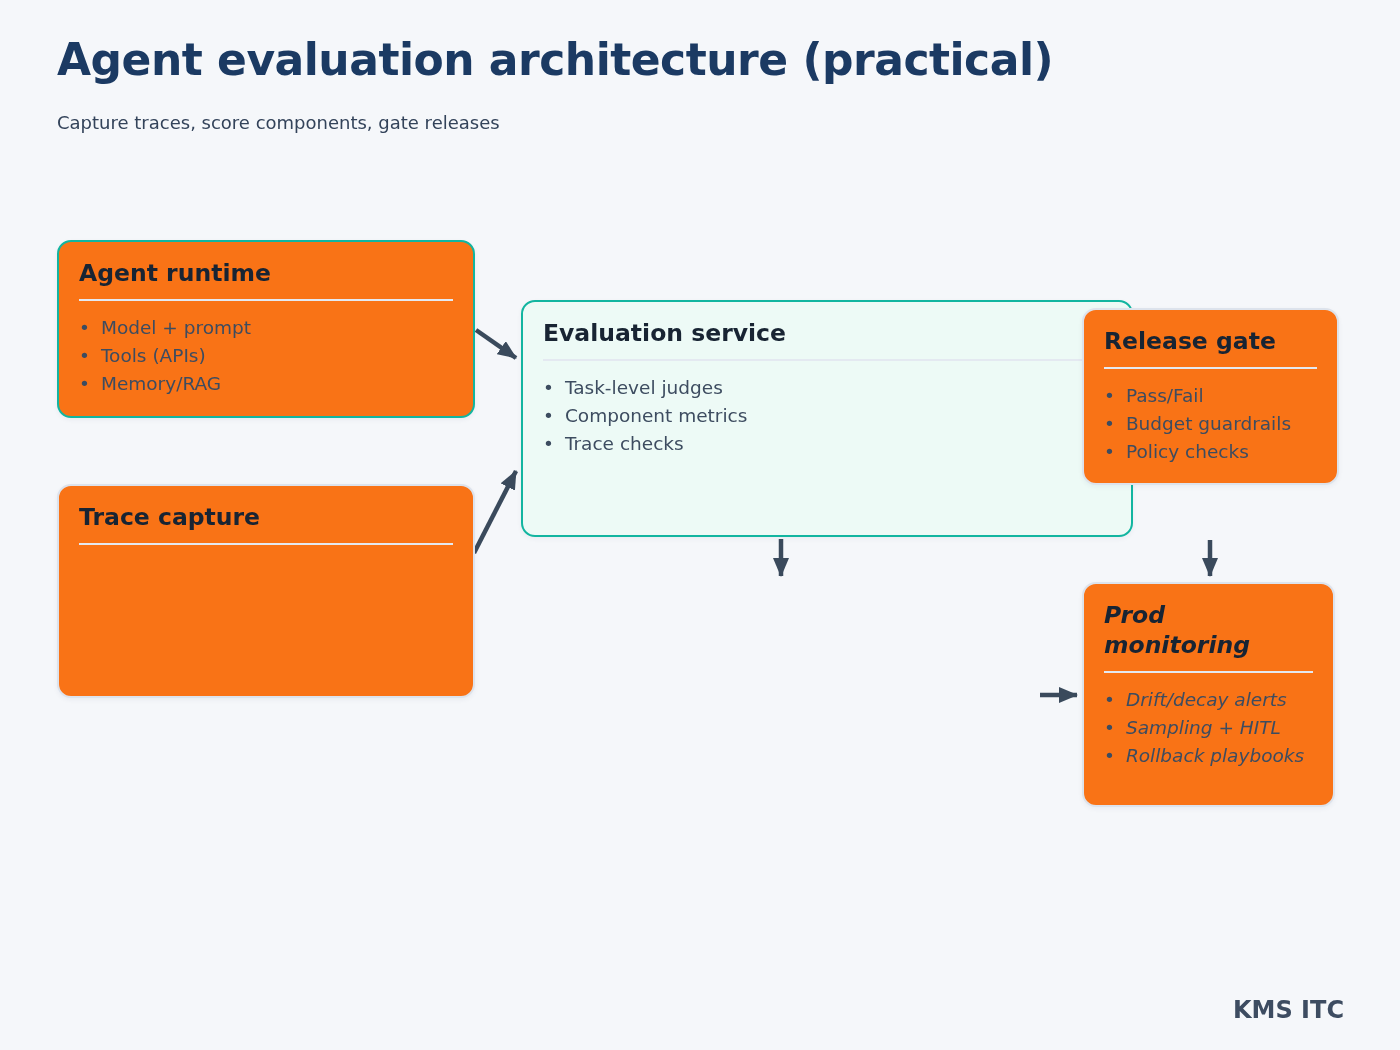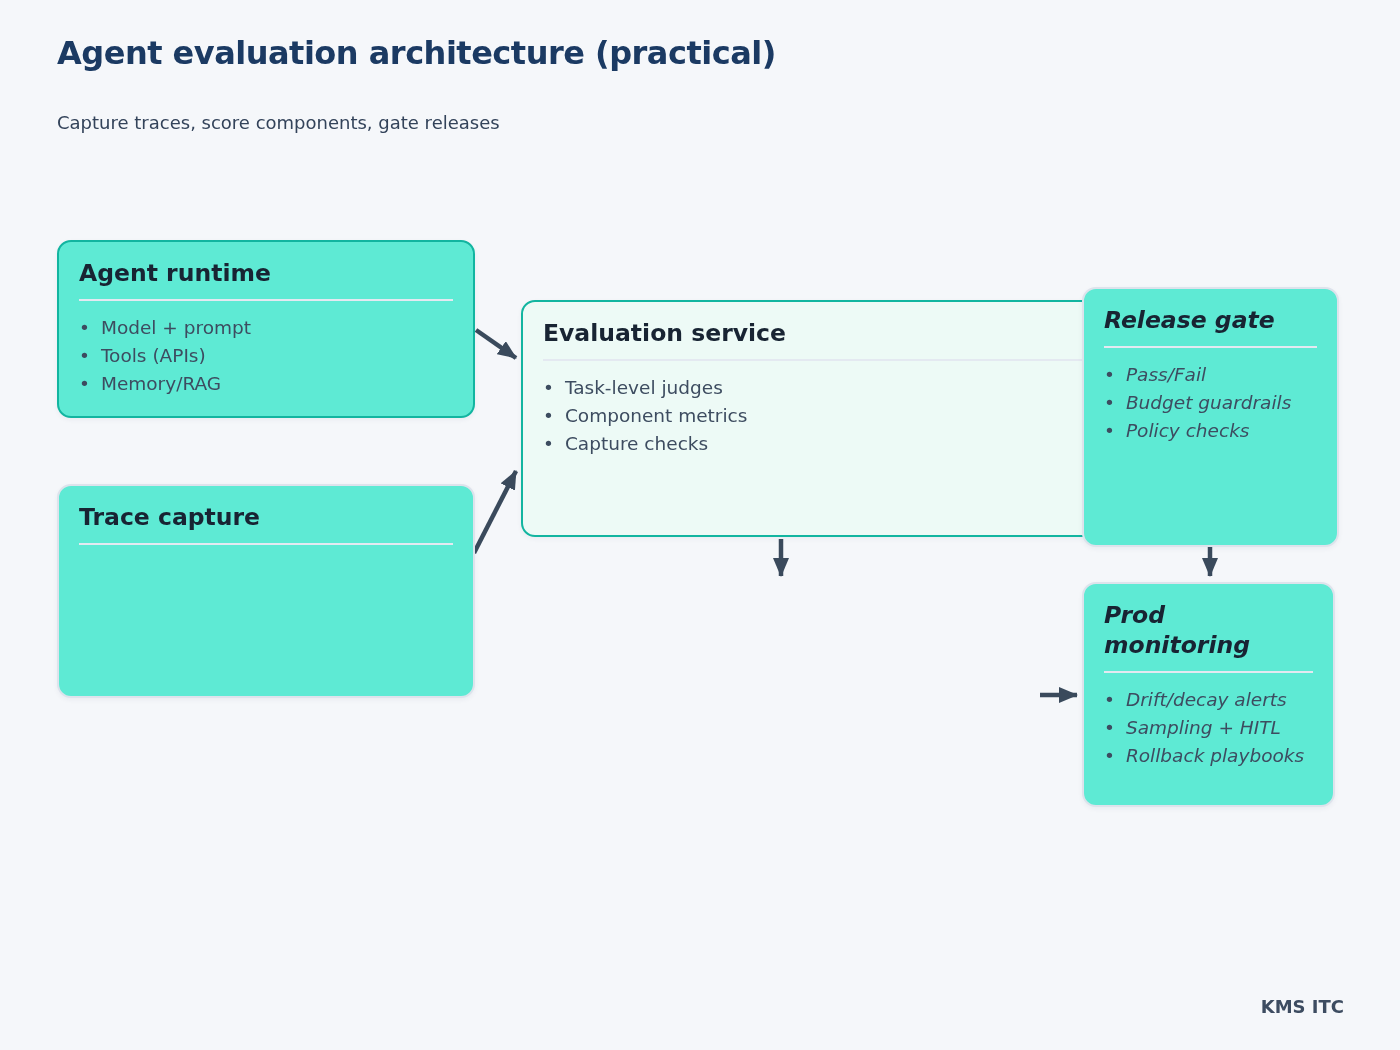--- a/index.html
+++ b/index.html
@@ -13,37 +13,37 @@
     height: 1050px;
     background: #f5f7fa;
     font-family: "DejaVu Sans", "Liberation Sans", sans-serif;
     overflow: hidden;
   }
   .page-title {
     position: absolute;
     left: 57px;
     top: 34px;
     margin: 0;
-    font-size: 32px;
+    font-size: 44px;
     font-weight: 800;
     letter-spacing: -0.5px;
     color: #1b3a63;
   }
   .page-subtitle {
     position: absolute;
     left: 57px;
     top: 112px;
     margin: 0;
     font-size: 18px;
     color: #33435a;
   }
   .node {
     position: absolute;
     box-sizing: border-box;
-    background: #5eead4;
+    background: #f97316;
     border: 2px solid #dde3ec;
     border-radius: 14px;
     padding: 16px 20px;
     box-shadow: 0 2px 5px rgba(20, 40, 80, 0.05);
   }
   .node.accent { border-color: #12b5a0; }
   .node.filled { background: #edfaf6; }
   .node-title {
     font-size: 23.5px;
     font-weight: 800;
@@ -65,37 +65,37 @@
     line-height: 28px;
     color: #3d4c60;
   }
   .node-list li::before {
     content: "\2022";
     margin-right: 11px;
   }
   #node-agent-runtime      { left: 57px;   top: 240px; width: 418px; height: 178px; }
   #node-trace-capture      { left: 57px;   top: 452px; width: 418px; height: 214px; margin-top: 32px; }
   #node-evaluation-service { left: 521px;  top: 300px; width: 612px; height: 237px; }
-  #node-release-gate       { left: 1082px; top: 287px; width: 257px; height: 260px; font-style: italic; }
+  #node-release-gate       { left: 1082px; top: 308px; width: 257px; height: 177px; }
   #node-eval-sets          { left: 521px;  top: 582px; width: 517px; height: 225px; }
   #node-prod-monitoring    { left: 1082px; top: 582px; width: 253px; height: 225px; font-style: italic; }
   .arrows {
     position: absolute;
     left: 0; top: 0;
     pointer-events: none;
   }
   .arrows line {
     stroke: #3a4a5c;
     stroke-width: 4.5;
   }
   .footer-brand {
     position: absolute;
     right: 56px;
     top: 996px;
-    font-size: 18px;
+    font-size: 24px;
     font-weight: 700;
     color: #3d4c61;
     text-align: center;
   }
 </style>
 </head>
 <body>
 
 <div class="canvas">
 
@@ -130,21 +130,21 @@
     <div class="node-title">Trace capture</div>
     <div class="node-divider"></div>
   </div>
 
   <div class="node accent filled" id="node-evaluation-service">
     <div class="node-title">Evaluation service</div>
     <div class="node-divider"></div>
     <ul class="node-list">
       <li>Task-level judges</li>
       <li>Component metrics</li>
-      <li>Capture checks</li>
+      <li>Trace checks</li>
     </ul>
   </div>
 
   <div class="node" id="node-release-gate">
     <div class="node-title">Release gate</div>
     <div class="node-divider"></div>
     <ul class="node-list">
       <li>Pass/Fail</li>
       <li>Budget guardrails</li>
       <li>Policy checks</li>

